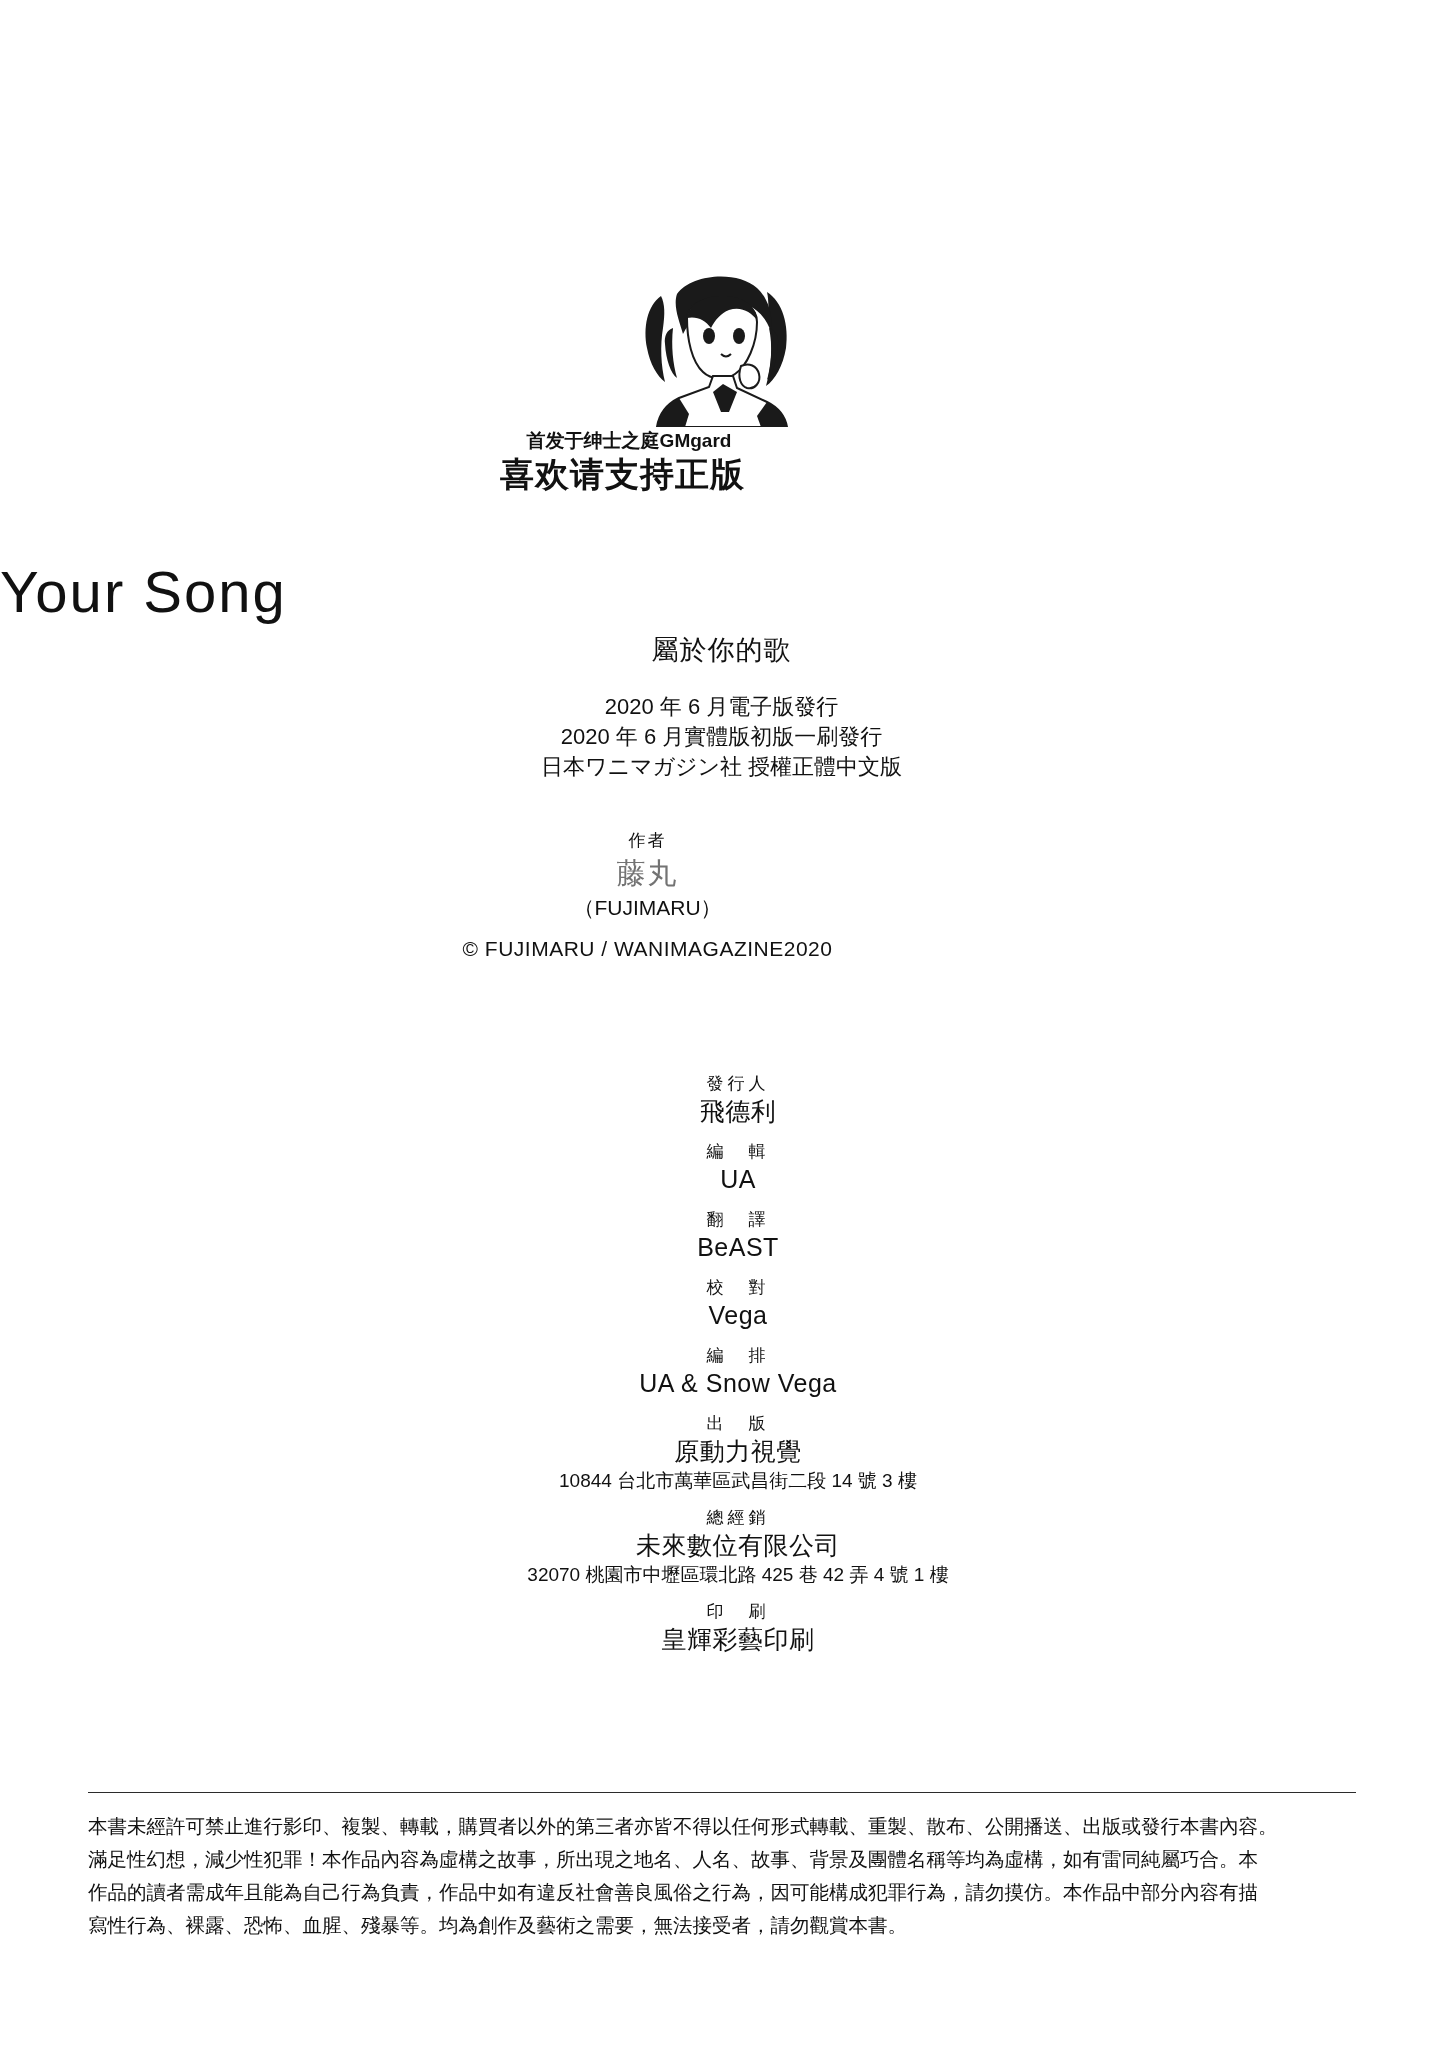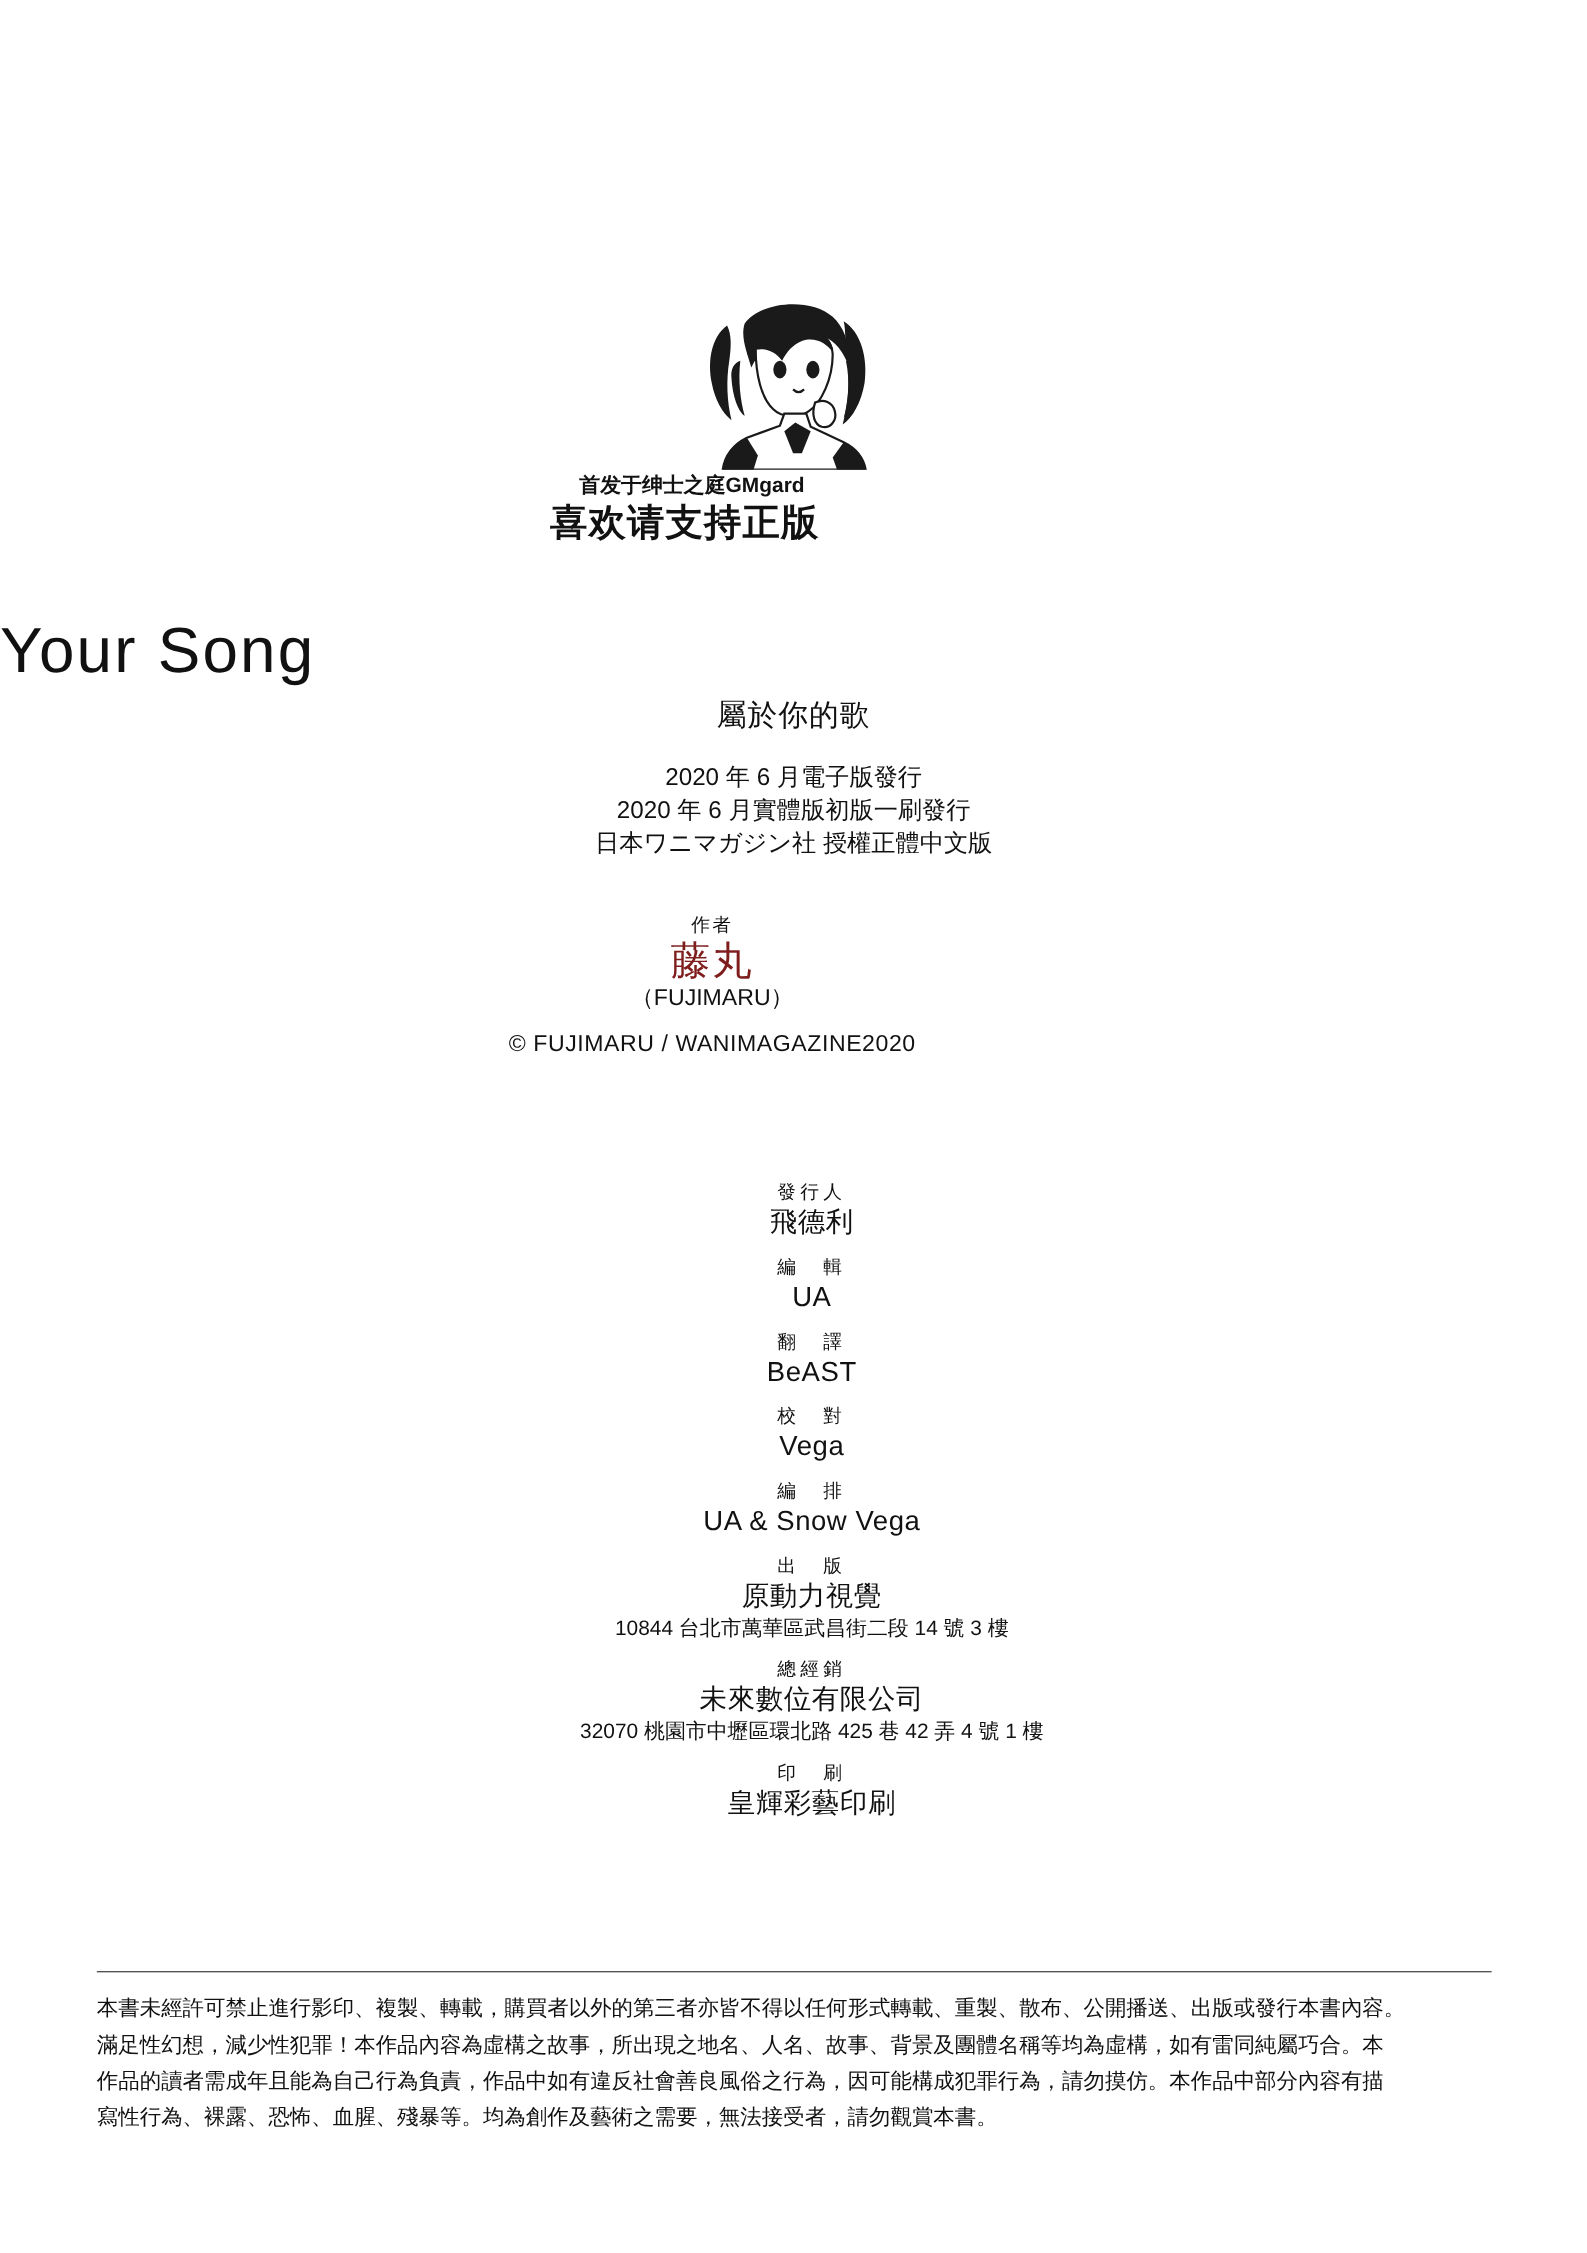--- a/index.html
+++ b/index.html
@@ -106,24 +106,24 @@
     width: 1295px;
     text-align: center;
   }
   .label-sm {
     font-size: 17px;
     line-height: 22px;
     letter-spacing: 2px;
     color: #111;
   }
   .author-name {
-    font-size: 36px;
+    font-size: 29px;
     line-height: 42px;
     letter-spacing: 2px;
-    color: #7f1d1d;
+    color: #737373;
   }
   .author-romaji {
     font-size: 21px;
     line-height: 28px;
     color: #111;
   }
   .copyright {
     font-size: 21px;
     line-height: 30px;
     letter-spacing: 0.5px;

